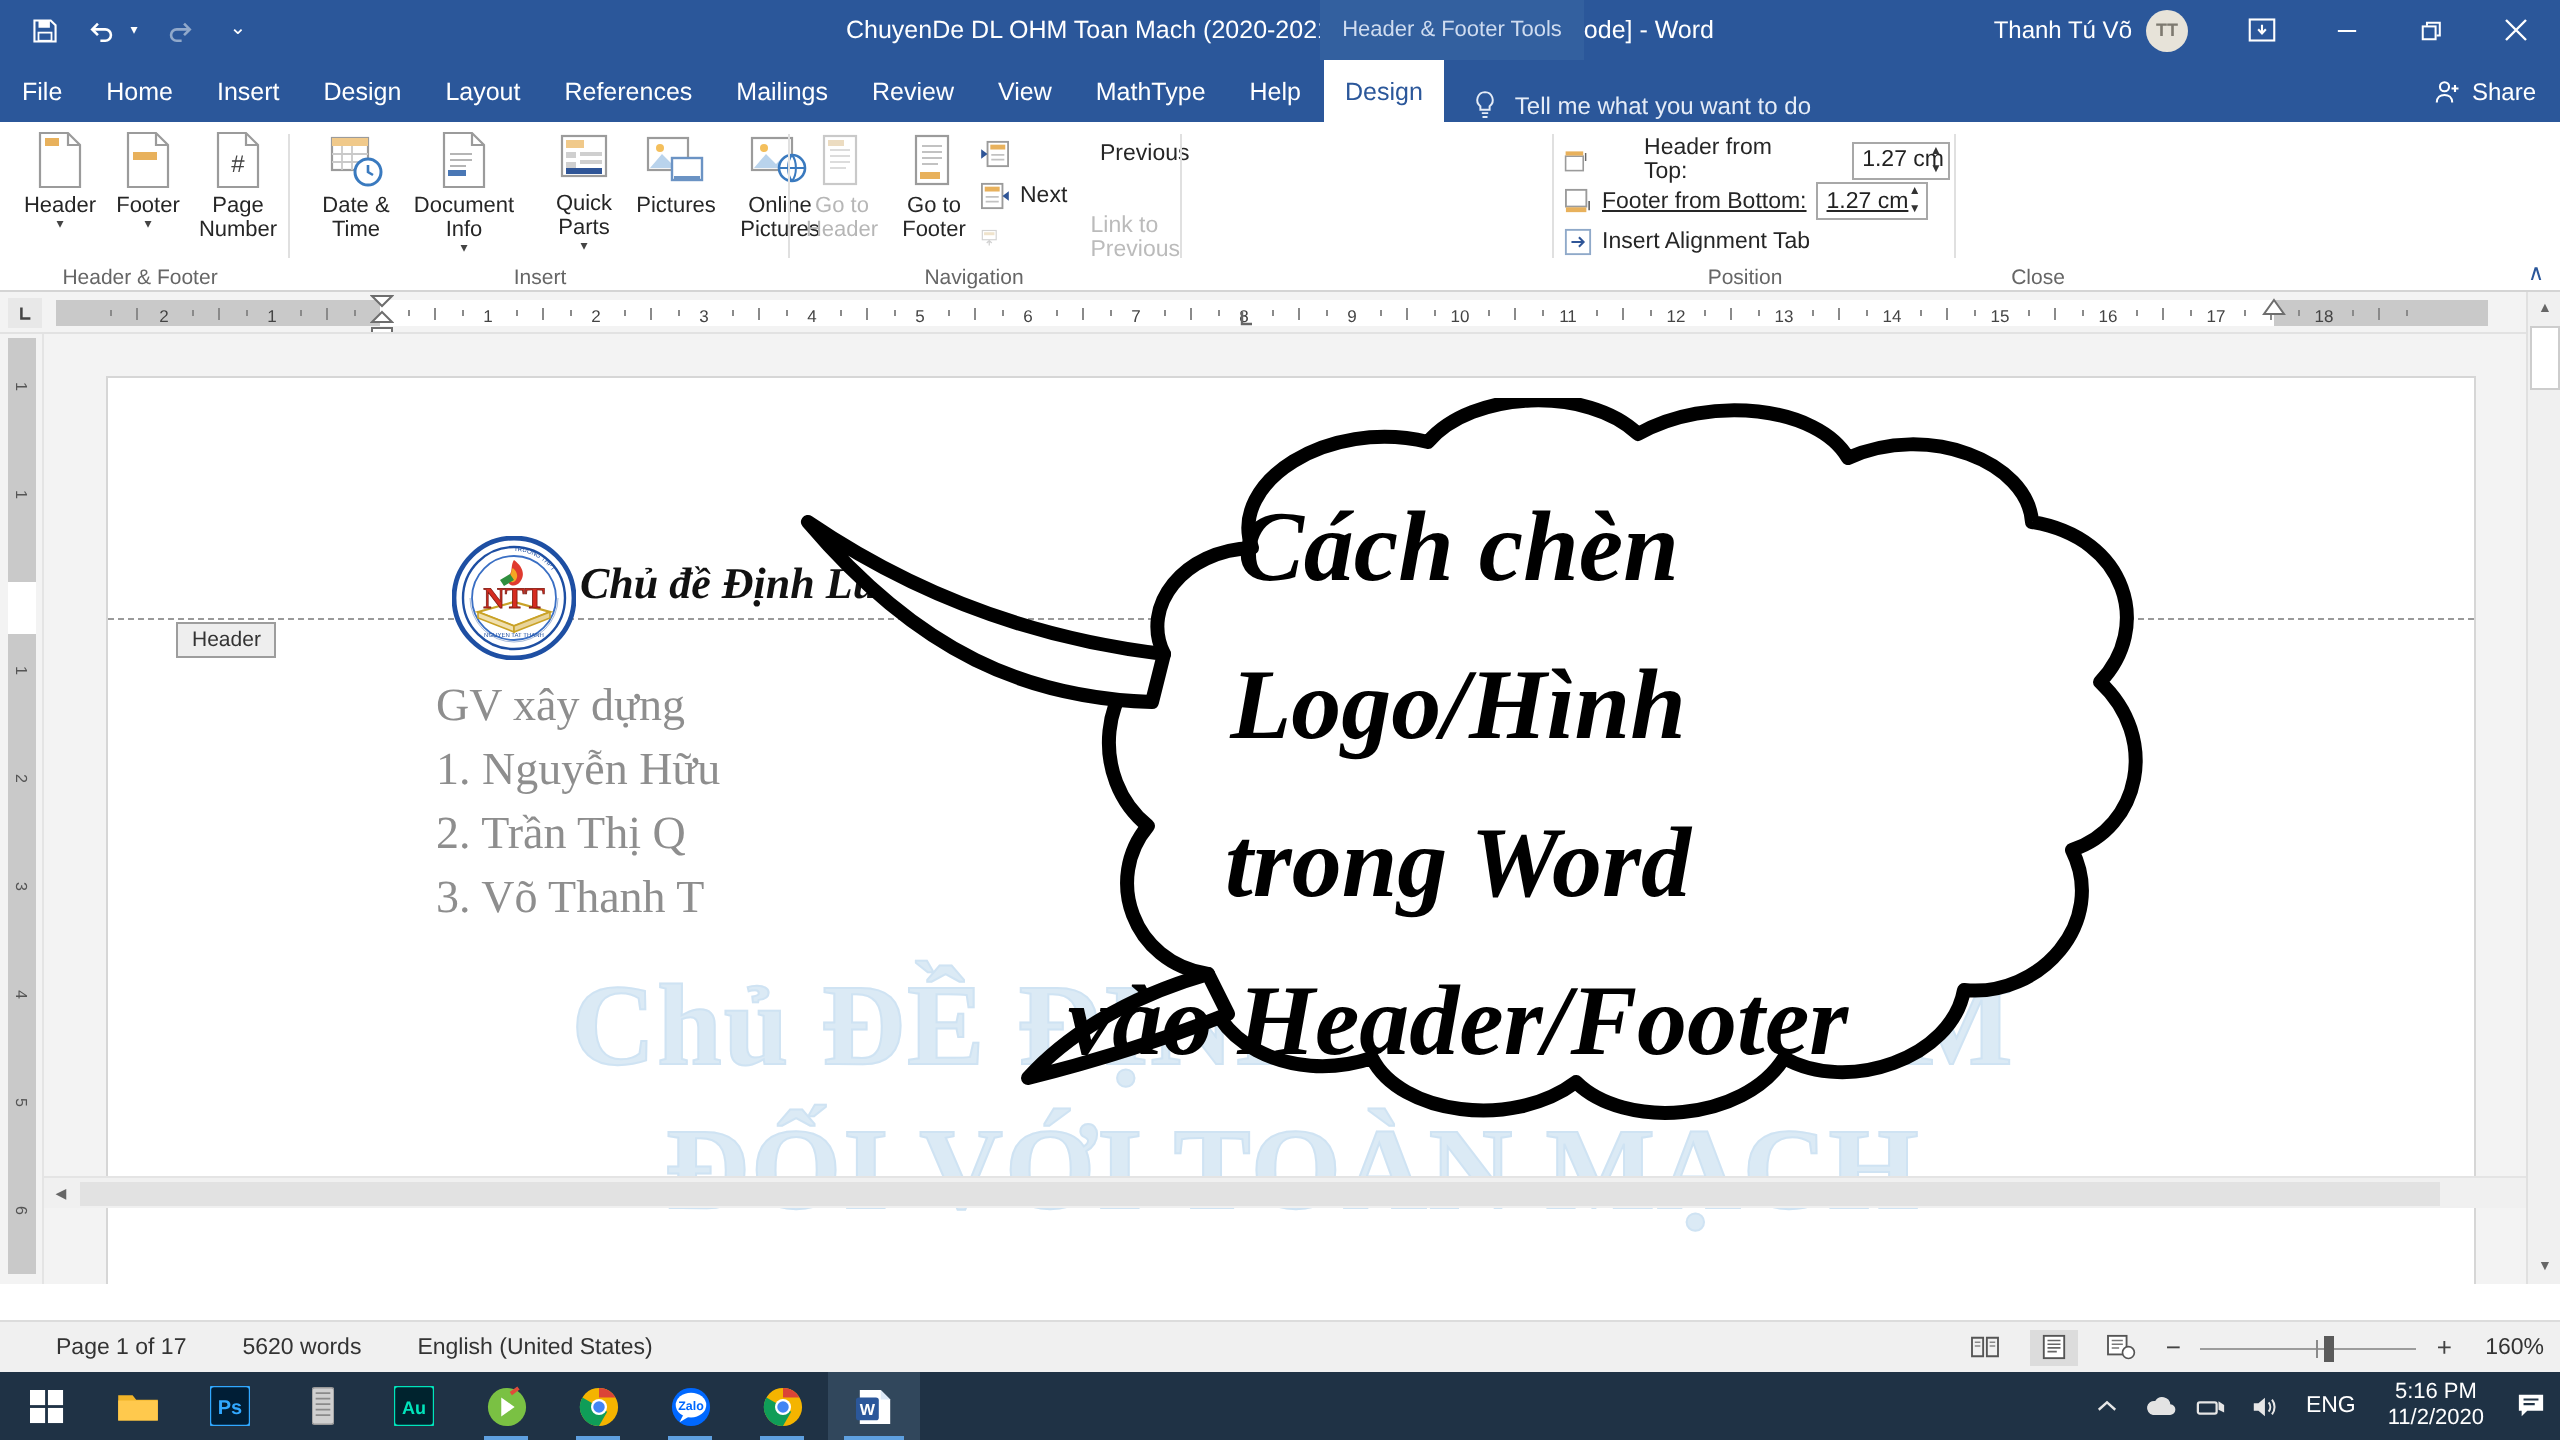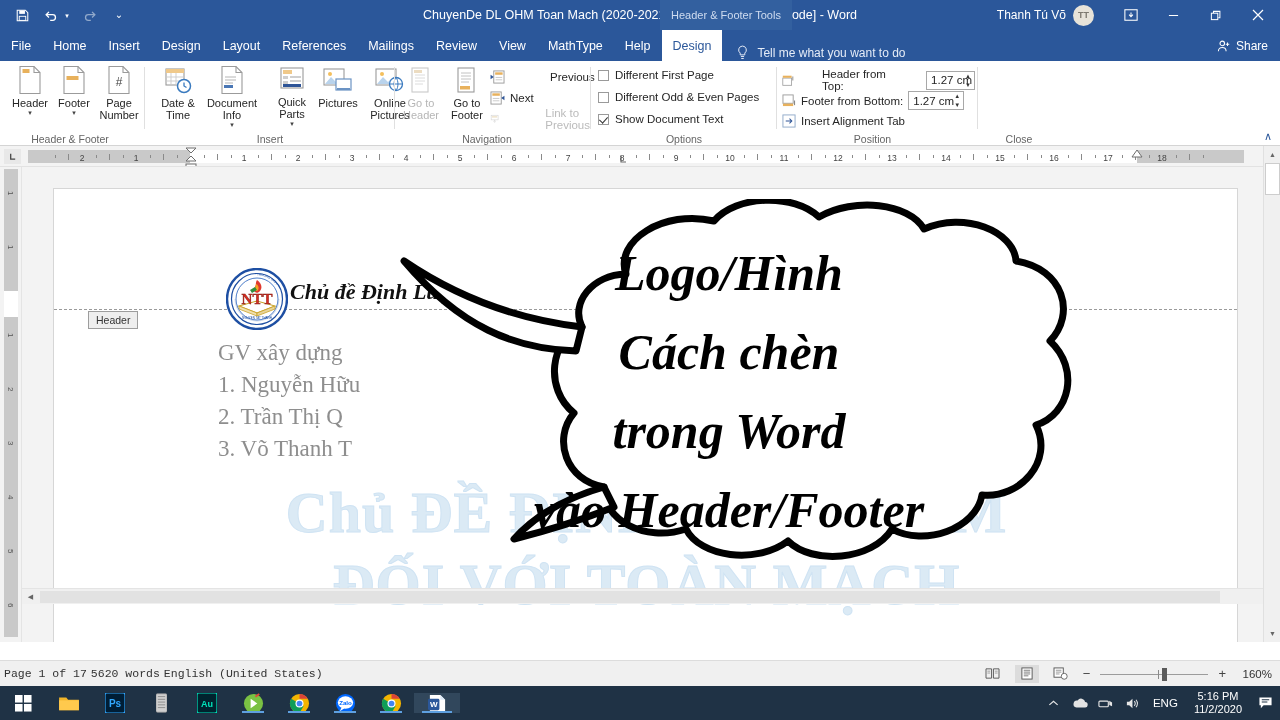--- a/index.html
+++ b/index.html
@@ -198,37 +198,37 @@
   .hthumb{ position:absolute; left:18px; width:1180px; height:12px; background:#e2e2e2; }
   .hsarrow{ width:17px;height:16px;display:flex;align-items:center;justify-content:center;
      font-size:7px;color:#666; }
 
   
   .status{
     position:absolute; left:0; top:660px; width:1280px; height:26px;
     background:#f0f0f0; border-top:1px solid #dcdcdc;
     display:flex; align-items:center; font-size:11.5px; color:#333;
   }
-  .status .si{ margin-left:4px; white-space:nowrap;font-family:Liberation Mono, monospace; }
+  .status .si{ margin-left:28px; white-space:nowrap; }
   .statright{ position:absolute; right:8px; display:flex; align-items:center; gap:10px; }
   .viewbtn{ width:24px;height:18px; display:flex;align-items:center;justify-content:center; }
   .viewbtn.sel{ background:#dcdcdc; }
   .zslider{ width:108px; height:16px; position:relative; }
   .zslider .line{ position:absolute; left:0; top:8px; width:108px;height:1px;background:#9c9c9c;}
   .zslider .mid{ position:absolute; left:58px; top:4px; width:1px;height:9px;background:#8a8a8a;}
   .zslider .knob{ position:absolute; left:62px; top:2px; width:5px;height:13px;background:#5a5a5a;}
   .zlabel{ width:36px; text-align:right; font-size:11.5px; }
 
   
   .taskbar{
     position:absolute; left:0; top:686px; width:1280px; height:34px;
     background:#1f3245; display:flex; align-items:center;
   }
   .tbitem{
-    width:46px; height:20px; display:flex;align-items:center;justify-content:center;
+    width:46px; height:34px; display:flex;align-items:center;justify-content:center;
     position:relative;
   }
   .tbitem.active{ background:#31475c; }
   .tbitem.active::after{
     content:""; position:absolute; left:8px; bottom:0; width:30px; height:2px; background:#5ea0e0;
   }
   .tbitem.open::after{
     content:""; position:absolute; left:12px; bottom:0; width:22px; height:2px; background:#5ea0e0;
   }
   .tray{ position:absolute; right:0; top:0; height:34px; display:flex; align-items:center; gap:0; }
@@ -493,54 +493,39 @@
             <rect x="2" y="1" width="12" height="8" fill="#fff" stroke="#d2d2d2" stroke-width="1"></rect>
             <rect x="3.5" y="2.5" width="9" height="2.6" fill="#efe3cc"></rect>
             <path d="M8 14V10M5.8 11.8L8 9.8l2.2 2" stroke="#d2d2d2" stroke-width="1.1" fill="none"></path>
           </svg>
         <span>Link to Previous</span>
       </div>
       <div class="glabel" style="left:0;width:178px;">Navigation</div>
     </div>
     <div class="rsep" style="left:590px;"></div>
 
-    <div class="rgroup" style="left:594px;width:180px;">
-      <div class="cbrow" style="left:4px;top:8px;">
-        <span class="cbox"></span>
-        <span>Different First Page</span>
-      </div>
-      <div class="cbrow" style="left:4px;top:30px;">
-        <span class="cbox"></span>
-        <span>Different Odd &amp; Even Pages</span>
-      </div>
-      <div class="cbrow" style="left:4px;top:52px;">
-        <span class="cbox on"></span>
-        <span>Show Document Text</span>
-      </div>
-      <div class="glabel">Options</div>
-    </div>
     <div class="rsep" style="left:776px;"></div>
 
     <div class="rgroup" style="left:780px;width:195px;">
       <div class="poslabel" style="left:2px;top:7px;gap:28px;">
         <svg width="14" height="13" viewBox="0 0 15 14">
             <rect x="1" y="4" width="11" height="9" fill="#fff" stroke="#9b9b9b" stroke-width="1"></rect>
             <rect x="1" y="1" width="11" height="2.6" fill="#e8b15c"></rect>
             <path d="M13.5 2v5" stroke="#666" stroke-width="0.9"></path>
           </svg>
         <span>Header from Top:</span>
         <span class="spin">
           <span>1.27 cm</span>
           <span class="arrows">
               <span>▲</span>
               <span>▼</span>
             </span>
         </span>
       </div>
-      <div class="poslabel" style="left:2px;top:30px;">
+      <div class="poslabel" style="left:2px;top:30px;text-decoration:underline;">
         <svg width="14" height="13" viewBox="0 0 15 14">
             <rect x="1" y="1" width="11" height="9" fill="#fff" stroke="#9b9b9b" stroke-width="1"></rect>
             <rect x="1" y="10.4" width="11" height="2.6" fill="#e8b15c"></rect>
             <path d="M13.5 7v5" stroke="#666" stroke-width="0.9"></path>
           </svg>
         <span>Footer from Bottom:</span>
         <span class="spin">
           <span>1.27 cm</span>
           <span class="arrows">
               <span>▲</span>
@@ -752,22 +737,22 @@
                    C 392 366, 336 358, 322 330
                    C 280 344, 238 320, 240 288
                    C 202 282, 188 240, 210 214
                    C 180 190, 186 140, 218 128
                    C 206 104, 228 76, 262 75 Z" fill="#ffffff" stroke="#000000" stroke-width="7" stroke-linejoin="round"></path>
           <path d="M218 128 C 150 120, 90 96, 40 62 C 96 128, 150 150, 212 152 Z" fill="#ffffff" stroke="#000000" stroke-width="7" stroke-linejoin="round"></path>
           <path d="M240 288 C 198 300, 168 320, 150 340 C 190 330, 225 318, 250 308 Z" fill="#ffffff" stroke="#000000" stroke-width="7" stroke-linejoin="round"></path>
         </svg>
       </div>
       <div class="bubbletext">
+        <div>Cách chèn</div>
         <div>Logo/Hình</div>
-        <div>Cách chèn</div>
         <div>trong Word</div>
         <div>vào Header/Footer</div>
       </div>
 
     </div>
 
     <div class="hscroll">
       <div class="hsarrow">◀</div>
       <div class="hthumb"></div>
       <div class="hsarrow" style="position:absolute;right:0;">▶</div>

